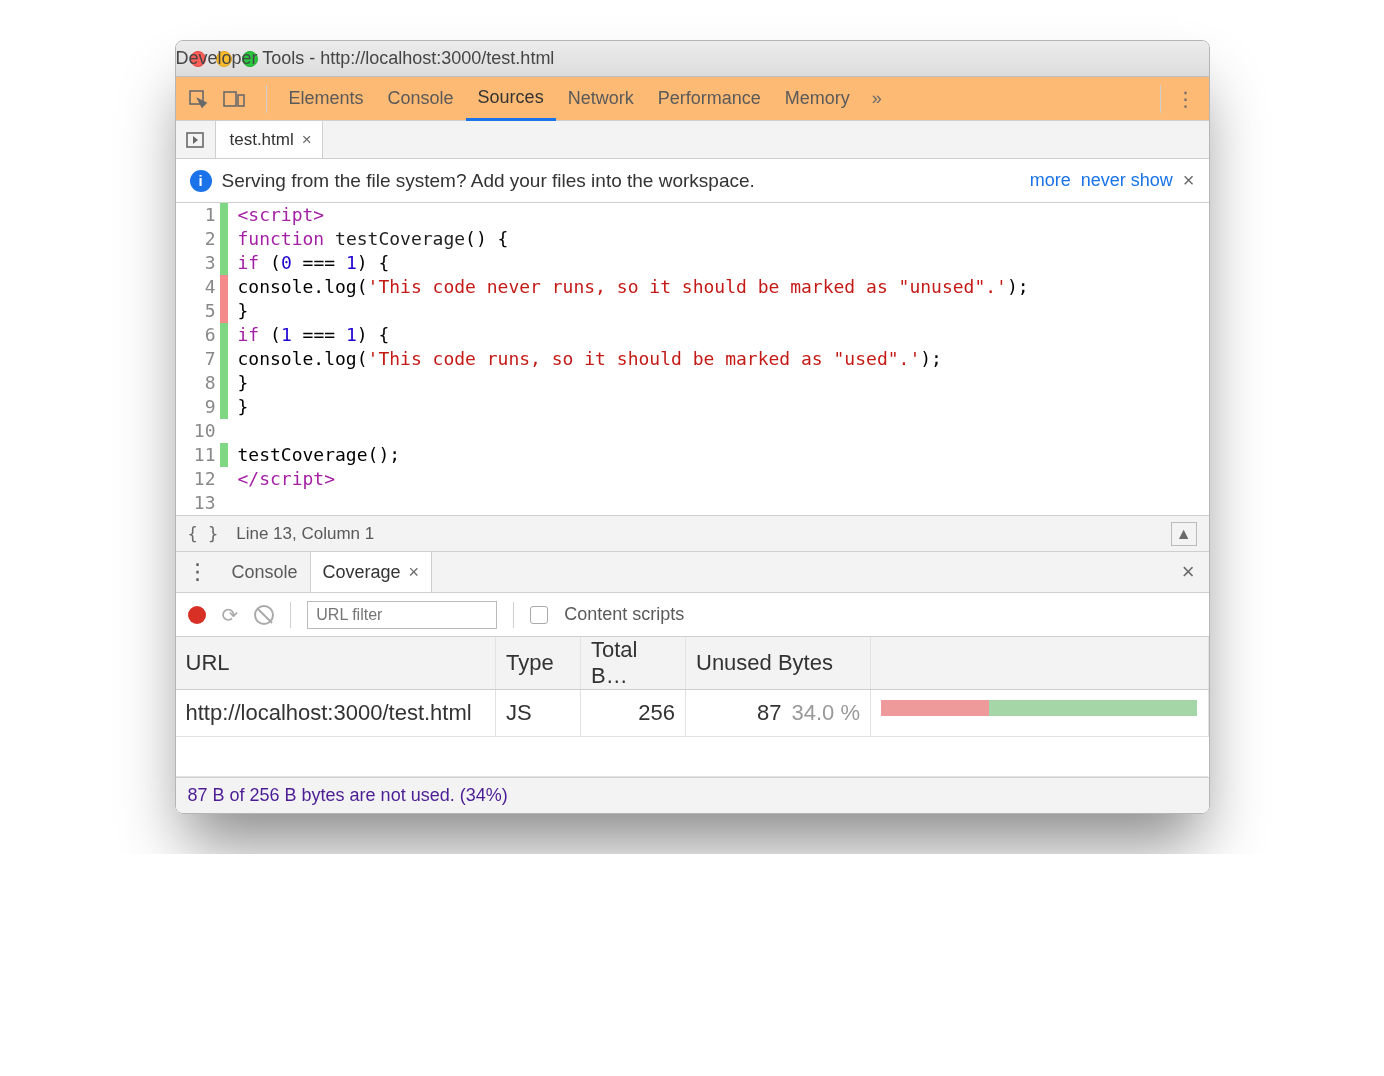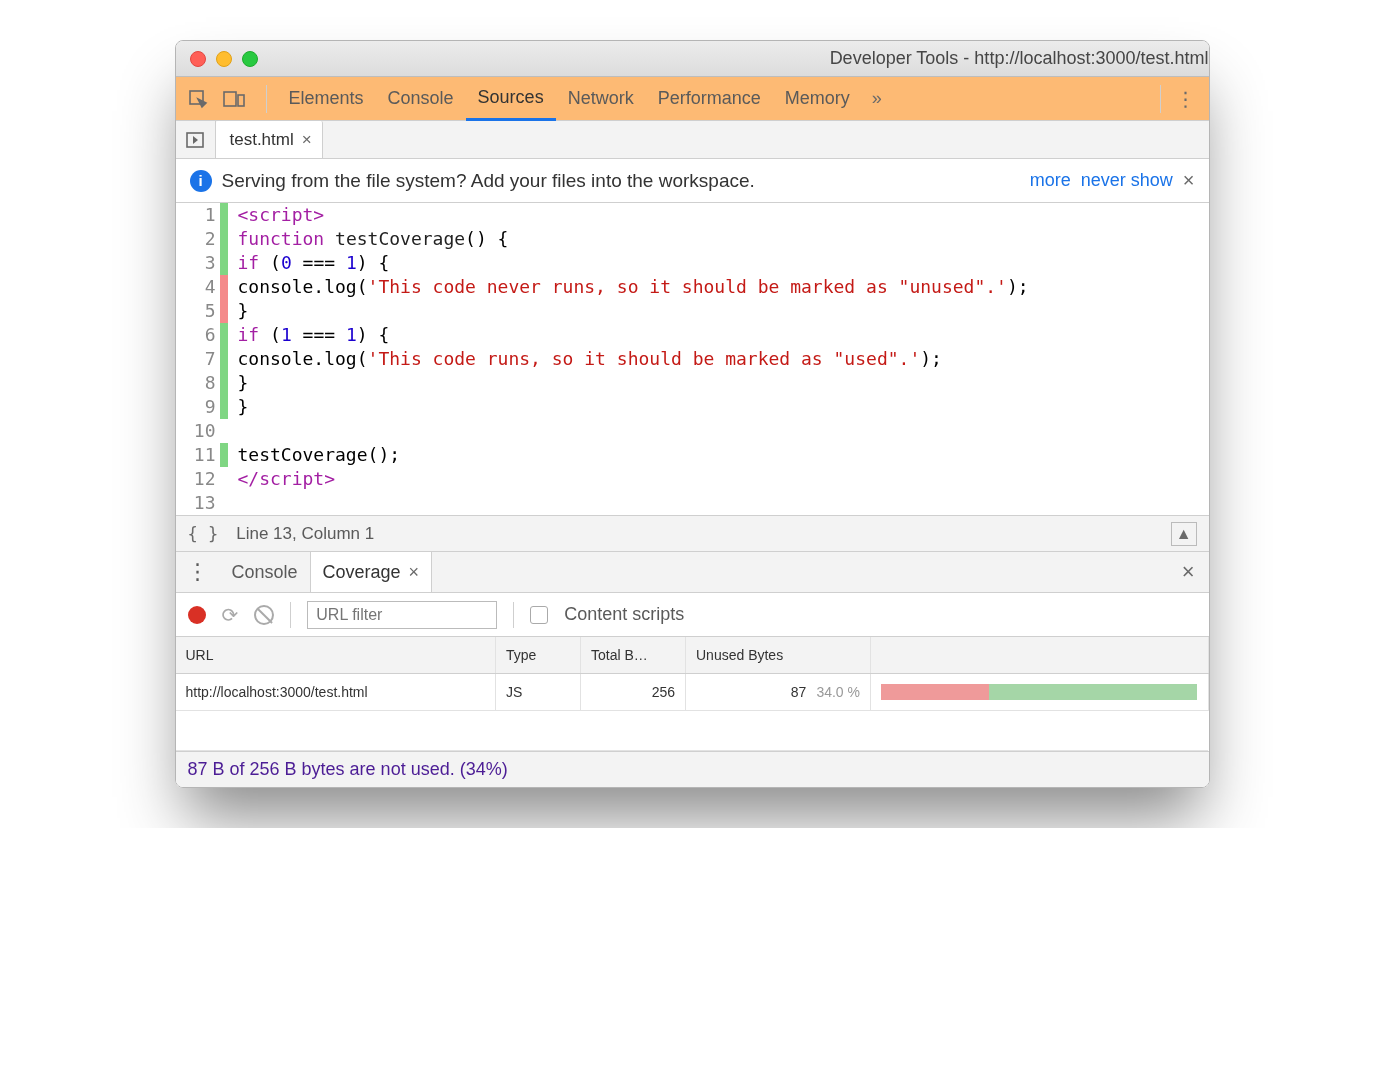--- a/index.html
+++ b/index.html
@@ -8,21 +8,21 @@
 
   .frame { width:1035px; border:1px solid #b5b5b5; border-radius:8px; overflow:hidden; box-shadow:0 40px 60px -10px rgba(0,0,0,0.45); }
 
   
   .titlebar { height:36px; background:linear-gradient(#ececec,#dcdcdc); border-bottom:1px solid #bdbdbd; display:flex; align-items:center; position:relative; }
   .traffic { display:flex; gap:10px; margin-left:14px; }
   .dot { width:16px; height:16px; border-radius:50%; }
   .dot.red { background:#ff5f57; border:1px solid #e24640; }
   .dot.yellow { background:#ffbd2e; border:1px solid #e1a116; }
   .dot.green { background:#28c940; border:1px solid #1dab2c; }
-  .wintitle { position:absolute; left:0; right:0; text-align:right; font-size:18px; color:#464646; }
+  .wintitle { position:absolute; left:0; right:0; text-align:left; font-size:18px; color:#464646; }
 
   
   .maintabs { height:44px; background:#fdba74; border-bottom:1px solid #cfcfcf; display:flex; align-items:center; padding:0 8px; font-size:18px; color:#5a5a5a; }
   .maintabs .iconbtn { width:28px; height:28px; display:flex; align-items:center; justify-content:center; margin-right:8px; color:#6a6a6a; }
   .maintabs .sep { width:1px; height:28px; background:#cfcfcf; margin:0 10px; }
   .maintab { padding:0 12px; height:44px; display:flex; align-items:center; cursor:default; }
   .maintab.active { color:#333; border-bottom:3px solid #1a73e8; }
   .flex { flex:1; }
   .chevmore { font-size:18px; padding:0 10px; color:#6a6a6a; }
   .kebab { width:30px; text-align:center; color:#6a6a6a; font-size:20px; }
@@ -72,21 +72,21 @@
   .covbar { height:44px; border-bottom:1px solid #cfcfcf; display:flex; align-items:center; padding:0 12px; gap:16px; font-size:18px; color:#5a5a5a; }
   .recdot { width:18px; height:18px; border-radius:50%; background:#d93025; }
   .reloadicon, .clearicon { color:#aaa; font-size:20px; }
   .clearicon { display:inline-block; width:20px; height:20px; border:2px solid #aaa; border-radius:50%; position:relative; }
   .clearicon::after { content:""; position:absolute; width:20px; height:2px; background:#aaa; top:8px; left:-1px; transform:rotate(45deg); }
   .vsep { width:1px; height:26px; background:#cfcfcf; }
   .urlfilter { width:190px; height:28px; border:1px solid #bbb; padding:2px 8px; font-size:16px; color:#999; background:#fff; }
   .cbox { width:18px; height:18px; border:1px solid #aaa; border-radius:3px; background:#fff; }
 
   
-  .covtable { width:100%; border-collapse:collapse; font-size:14px;padding-left:43px; }
+  .covtable { width:100%; border-collapse:collapse; font-size:22px;padding-left:43px; }
   .covtable th { text-align:left; font-weight:normal; color:#333; background:#f3f3f3; height:36px; padding:0 10px; border-bottom:1px solid #cfcfcf; border-right:1px solid #e2e2e2; }
   .covtable td { padding:10px 10px; border-right:1px solid #e2e2e2; border-bottom:1px solid #e2e2e2; vertical-align:top; color:#333; }
   .covtable td.num { text-align:right; color:#333;}
   .ubytes { display:flex; justify-content:flex-end; gap:10px; }
   .ubytes .pct { color:#999; }
   .bar { height:16px; display:flex; width:100%; }
   .bar .red { background:#ef9a9a; }
   .bar .green { background:#a5d6a7; }
   .tdpad { height:40px; }
 

